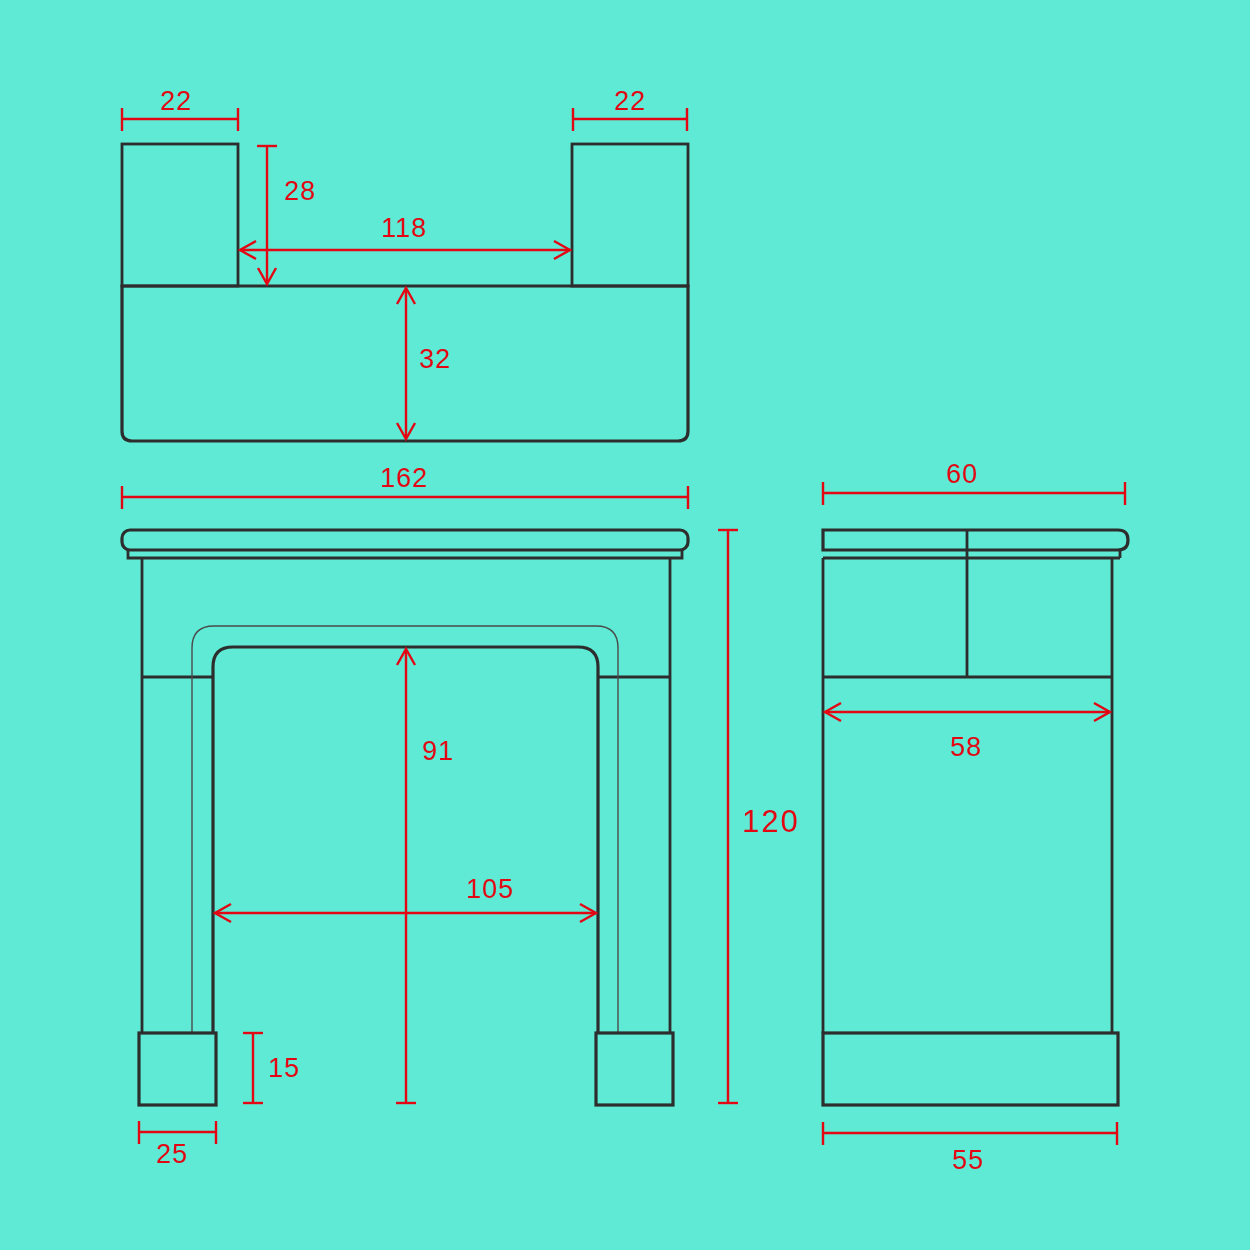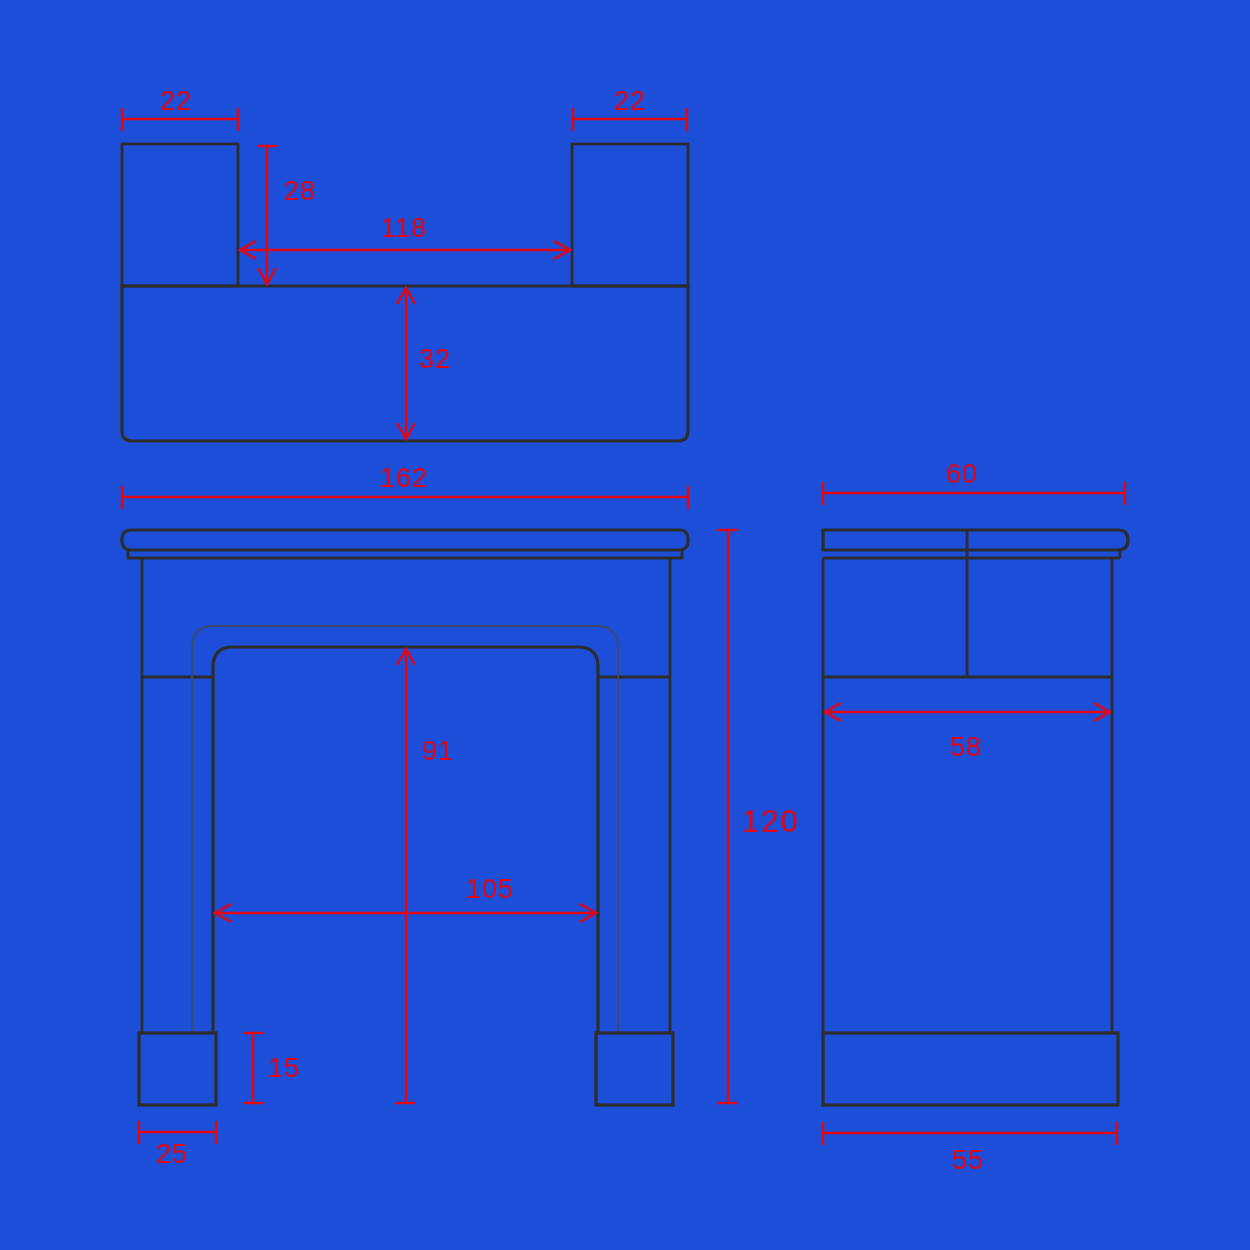--- a/index.html
+++ b/index.html
@@ -1,16 +1,16 @@
 <!DOCTYPE html>
 <html><head>
 <meta charset="utf-8">
 <style>
   html,body{margin:0;padding:0;background:#ffffff;}
-  .page{position:relative;width:1250px;height:1250px;background:#1d4ed8;overflow:hidden;}
+  .page{position:relative;width:1250px;height:1250px;background:#5eead4;overflow:hidden;}
   svg{display:block;}
   
   .outline{fill:none;stroke:#2d2d2d;stroke-width:2.8;stroke-linecap:butt;stroke-linejoin:miter;}
   .outline-heavy{fill:none;stroke:#2d2d2d;stroke-width:3.2;stroke-linecap:butt;stroke-linejoin:miter;}
   .thin{fill:none;stroke:#4a4a4a;stroke-width:1.4;stroke-linecap:butt;}
   
   .dim{fill:none;stroke:#e30613;stroke-width:2.4;stroke-linecap:butt;stroke-linejoin:miter;}
   .dim-text{font-family:"Liberation Sans",sans-serif;font-size:27px;fill:#e30613;letter-spacing:1px;}
   .dim-text-lg{font-family:"Liberation Sans",sans-serif;font-size:31px;fill:#e30613;letter-spacing:2px;}
 </style>

